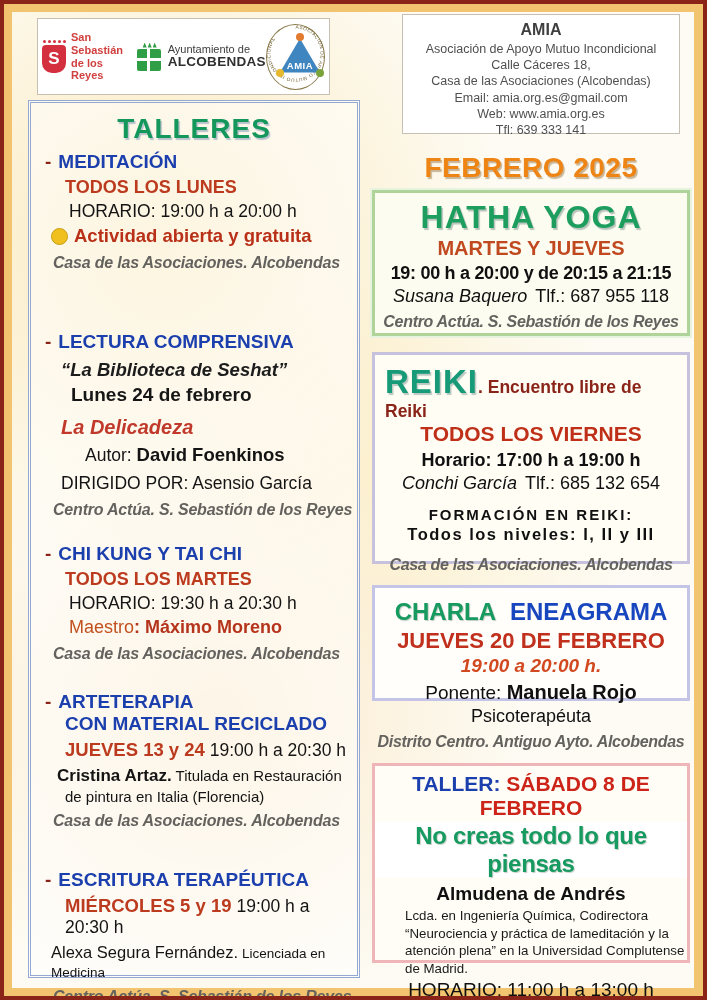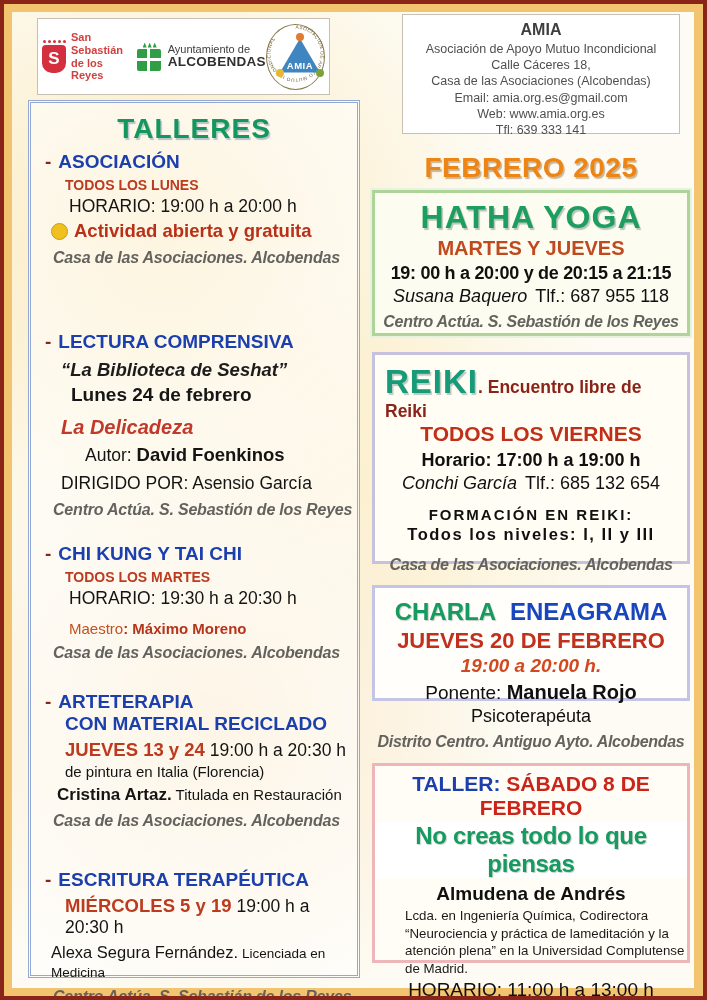--- a/index.html
+++ b/index.html
@@ -66,31 +66,31 @@
   .info-box .t { font-size:16px; font-weight:bold; color:#3e3e3e; }
   
   .left-box {
     position:absolute; left:16px; top:88px; width:332px; height:878px;
     border:3px double #94a8d4; background:rgba(255,255,255,.55);
   }
   .talleres { text-align:center; margin-top:10px; font-size:28px; font-weight:bold; color:#13975a; letter-spacing:1px; text-shadow:1.5px 1.5px 1px #b9c2cc; }
   .sec { position:absolute; left:0; width:100%; padding-left:14px; padding-right:4px; }
   .dash { color:#8a2318; font-weight:bold; margin-right:7px; }
   .sec-title { font-size:19px; font-weight:bold; color:#1c3fae; }
-  .days  { font-size:14px; font-weight:bold; color:#bc3a1e; margin-left:20px; margin-top:4px; }
+  .days  { font-size:18px; font-weight:bold; color:#bc3a1e; margin-left:20px; margin-top:4px; }
   .plain { font-size:17.5px; color:#141414; margin-left:24px; margin-top:3px; }
   .venue { font-size:16px; font-weight:bold; font-style:italic; color:#64625e; margin-top:7px; margin-left:8px; letter-spacing:-.2px; }
   .note  { font-size:18.5px; font-weight:bold; color:#b93018; margin-left:6px; margin-top:3px; display:flex; align-items:center; gap:6px; }
   .ydot  { width:17px; height:17px; border-radius:50%; background:#f0c11e; border:1px solid #c79d12; display:inline-block; flex:none; }
   .serif-it { font-size:18.5px; font-weight:bold; font-style:italic; color:#1c1c1c; margin-left:16px; margin-top:6px; }
   .bold-blk { font-size:19px; font-weight:bold; color:#161616; margin-left:26px; margin-top:3px; }
   .book { font-size:20px; font-weight:bold; font-style:italic; color:#c0392b; margin-left:16px; margin-top:10px; }
   .author { font-size:17.5px; color:#141414; margin-left:40px; margin-top:5px; }
   .author b { font-size:18.5px; }
-  .maestro { font-size:15px; margin-left:24px; margin-top:11px; color:#c2511f; }
+  .maestro { font-size:18px; margin-left:24px; margin-top:3px; color:#c2511f; }
   .maestro b { color:#b5341c; }
   .mix-date { margin-left:20px; margin-top:4px; }
   .mix-date .d { font-size:18.5px; font-weight:bold; color:#bc3a1e; }
   .mix-date .t { font-size:17.5px; color:#141414; }
   .teach { font-size:15px; color:#141414; margin-left:12px; margin-top:5px; }
   .teach b { font-size:17px; }
   .teach .small { font-size:13.5px; }
   
   .month { position:absolute; left:360px; top:140px; width:318px; text-align:center;
            font-size:28px; font-weight:bold; color:#ee8413; letter-spacing:.5px; text-shadow:1.5px 1.5px 1px #c9b598; }
@@ -185,21 +185,21 @@
     <div>Casa de las Asociaciones (Alcobendas)</div>
     <div>Email: amia.org.es@gmail.com</div>
     <div>Web: www.amia.org.es</div>
     <div>Tfl: 639 333 141</div>
   </div>
 
   <div class="left-box">
     <div class="talleres">TALLERES</div>
 
     <div class="sec" style="top:48px;">
-      <div class="sec-title"><span class="dash">-</span><span>ASOCIACIÓN</span></div>
+      <div class="sec-title"><span class="dash">-</span><span>MEDITACIÓN</span></div>
       <div class="days">TODOS LOS LUNES</div>
       <div class="plain">HORARIO: 19:00 h a 20:00 h</div>
       <div class="note">
           <span class="ydot"></span>
           <span>Actividad abierta y gratuita</span>
         </div>
       <div class="venue">Casa de las Asociaciones. Alcobendas</div>
     </div>
 
     <div class="sec" style="top:228px;">
@@ -217,22 +217,22 @@
       <div class="days">TODOS LOS MARTES</div>
       <div class="plain">HORARIO: 19:30 h a 20:30 h</div>
       <div class="maestro"><span>Maestro</span><b>: Máximo Moreno</b></div>
       <div class="venue">Casa de las Asociaciones. Alcobendas</div>
     </div>
 
     <div class="sec" style="top:588px;">
       <div class="sec-title"><span class="dash">-</span><span>ARTETERAPIA</span></div>
       <div class="sec-title" style="margin-left:20px;">CON MATERIAL RECICLADO</div>
       <div class="mix-date"><span class="d">JUEVES 13 y 24</span><span class="t"> 19:00 h a 20:30 h</span></div>
+      <div class="teach"><b>Cristina Artaz.</b><span> Titulada en Restauración</span></div>
       <div class="teach" style="margin-left:20px; margin-top:2px; font-size:15px;">de pintura en Italia (Florencia)</div>
-      <div class="teach"><b>Cristina Artaz.</b><span> Titulada en Restauración</span></div>
       <div class="venue">Casa de las Asociaciones. Alcobendas</div>
     </div>
 
     <div class="sec" style="top:766px;">
       <div class="sec-title"><span class="dash">-</span><span>ESCRITURA TERAPÉUTICA</span></div>
       <div class="mix-date"><span class="d">MIÉRCOLES 5 y 19</span><span class="t"> 19:00 h a 20:30 h</span></div>
       <div class="teach" style="margin-left:6px; font-size:16.5px;"><span>Alexa Segura Fernández.</span><span class="small"> Licenciada en Medicina</span></div>
       <div class="venue">Centro Actúa. S. Sebastián de los Reyes</div>
     </div>
   </div>

